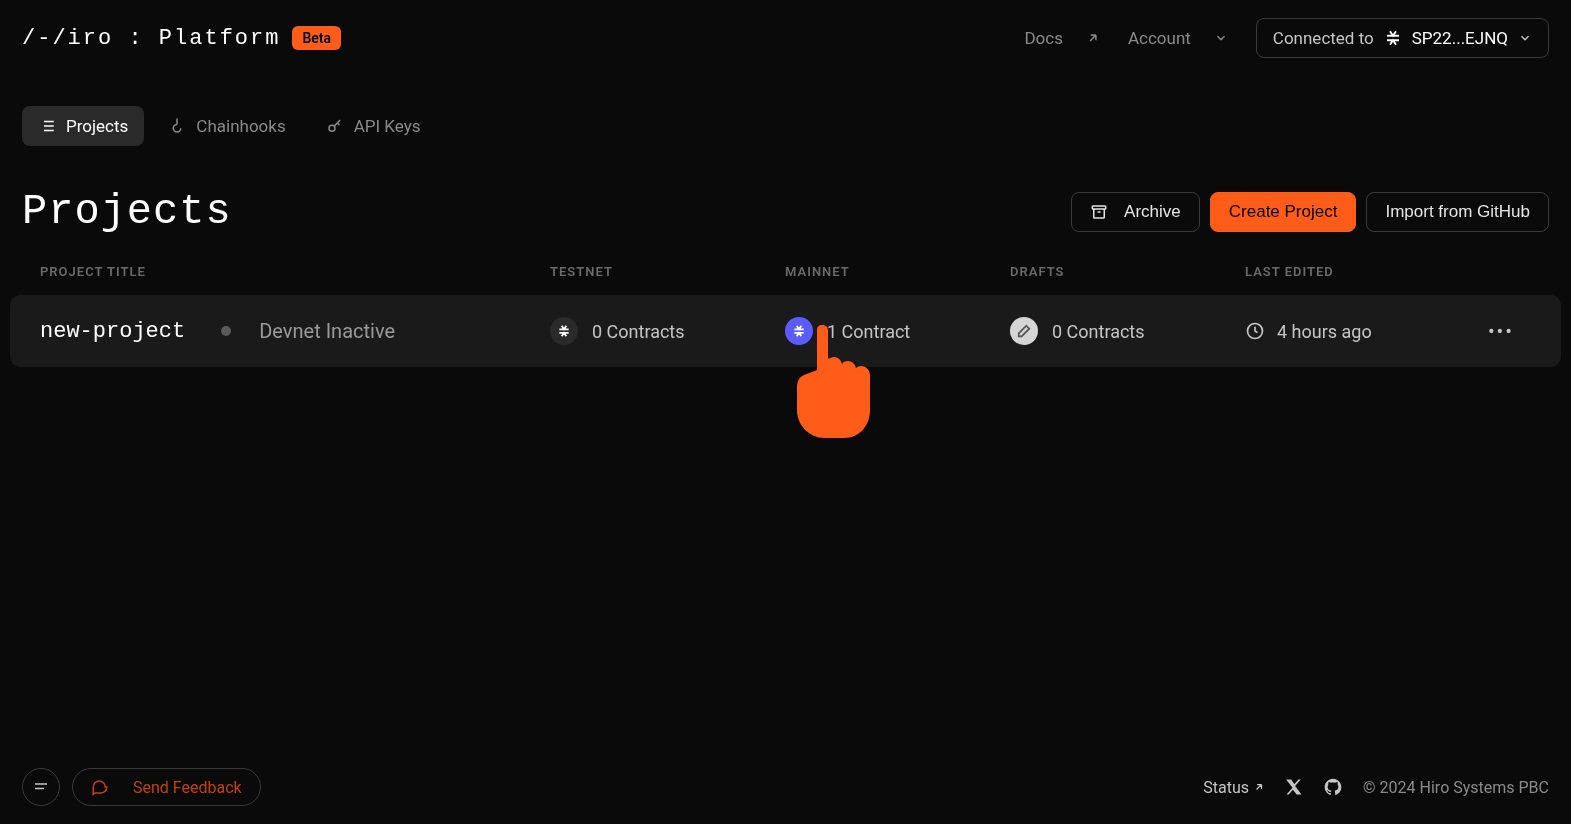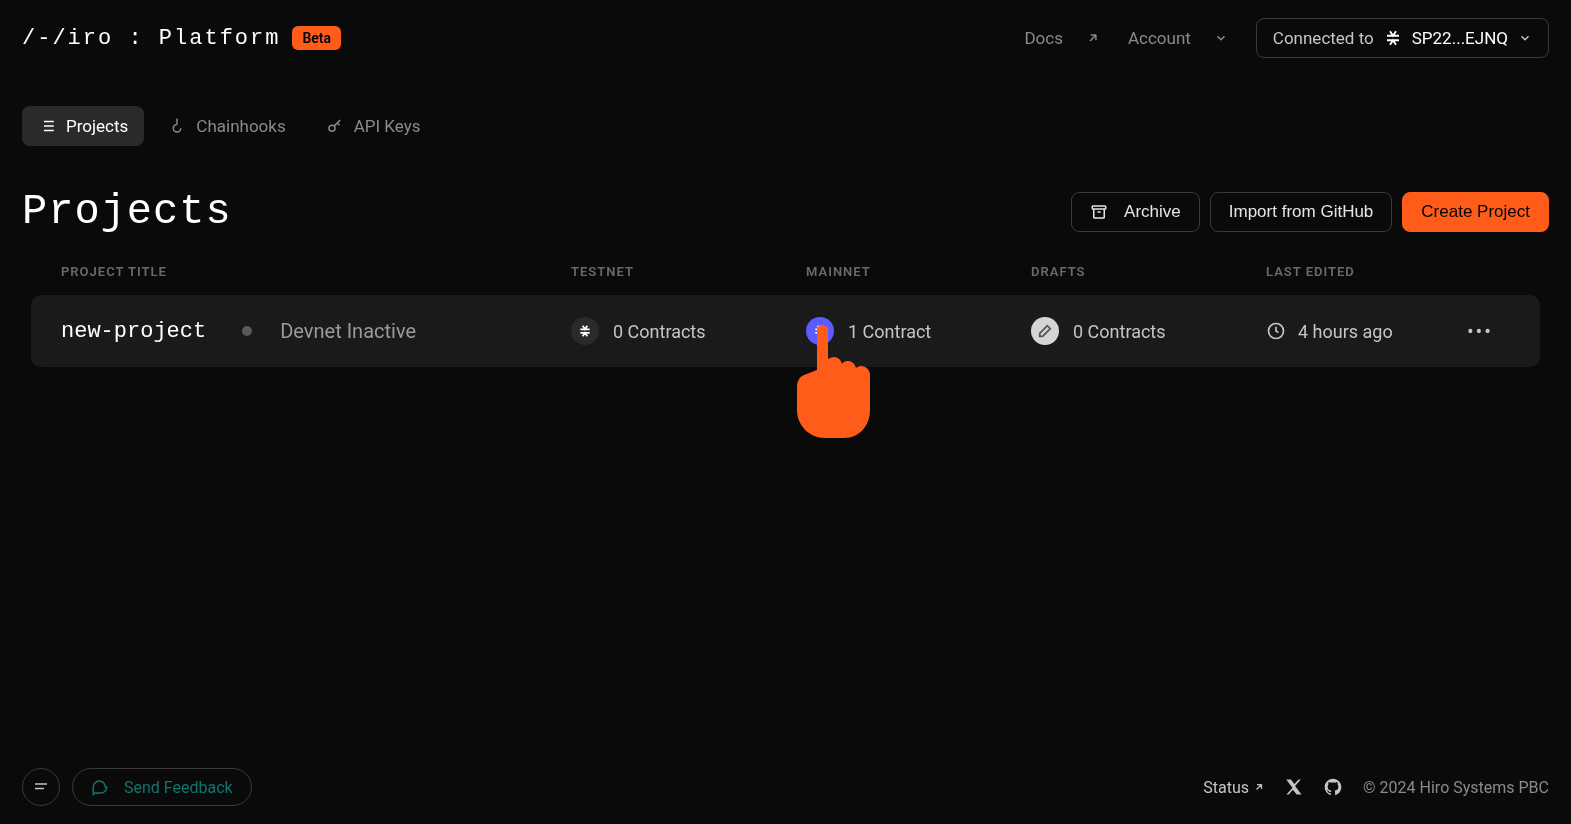--- a/index.html
+++ b/index.html
@@ -116,21 +116,21 @@
       background: transparent;
       color: #e5e5e5;
     }
     .btn-primary {
       background: #ff5c1a;
       border-color: #ff5c1a;
       color: #000;
       font-weight: 500;
     }
     .table-container {
-      padding: 0 31px;
+      padding: 0 10px;
       margin-top: 28px;
     }
     .table-header {
       display: grid;
       grid-template-columns: 510px 235px 225px 235px 1fr 60px;
       padding: 0 30px 16px;
       font-size: 13px;
       font-weight: 600;
       letter-spacing: 1px;
       color: #6a6a6a;
@@ -234,22 +234,22 @@
       justify-content: center;
       cursor: pointer;
       color: #c5c5c5;
     }
     .feedback-btn {
       border: 1px solid #3a3a3a;
       border-radius: 20px;
       padding: 8px 18px;
       display: flex;
       align-items: center;
-      gap: 15px;
-      color: #0f766e;
+      gap: 24px;
+      color: #c2410c;
       font-size: 16px;
       cursor: pointer;
     }
     .footer-right {
       display: flex;
       align-items: center;
       gap: 20px;
       color: #8a8a8a;
       font-size: 16px;
     }
@@ -337,25 +337,25 @@
 <div class="content-header">
   <h1 class="page-title">Projects</h1>
   <div class="action-buttons">
     <button class="btn">
       <svg width="18" height="18" viewBox="0 0 24 24" fill="none" stroke="currentColor" stroke-width="2">
           <rect x="3" y="4" width="18" height="4" rx="1"></rect>
           <path d="M5 8v11a1 1 0 001 1h12a1 1 0 001-1V8M10 12h4"></path>
         </svg>
       <span>Archive</span>
     </button>
+    <button class="btn btn-primary">
+      <span>Create Project</span>
+    </button>
     <button class="btn">
       <span>Import from GitHub</span>
-    </button>
-    <button class="btn btn-primary">
-      <span>Create Project</span>
     </button>
   </div>
 </div>
 
 <div class="table-container">
   <div class="table-header">
     <div>PROJECT TITLE</div>
     <div>TESTNET</div>
     <div>MAINNET</div>
     <div>DRAFTS</div>

